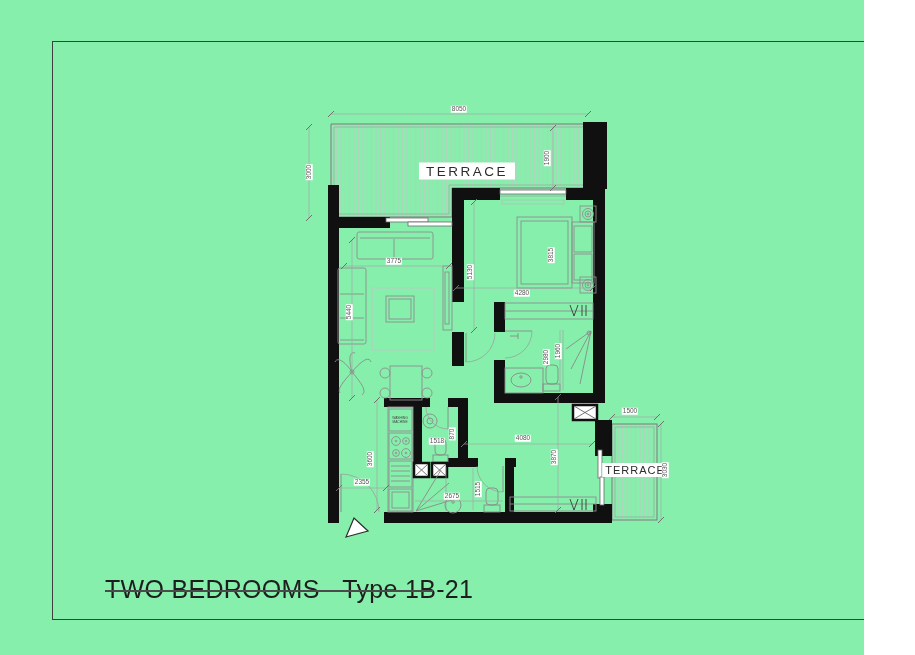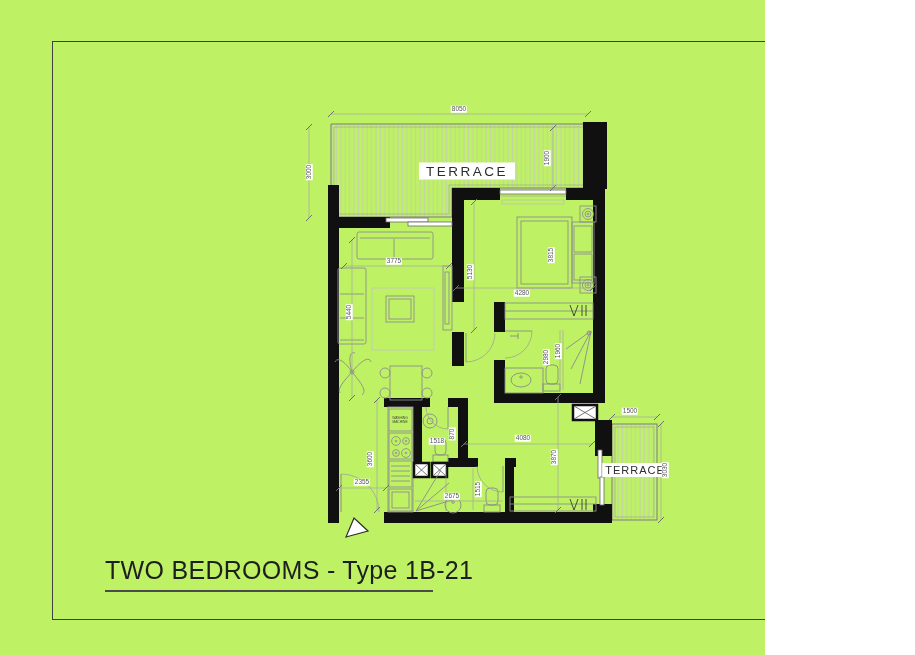--- a/index.html
+++ b/index.html
@@ -1,29 +1,29 @@
 <!DOCTYPE html>
 <html><head>
 <meta charset="utf-8">
 <style>
   html,body{margin:0;padding:0;background:#fff;}
-  .page{position:relative;width:765px;height:655px;background:#bef264;overflow:hidden;
+  .page{position:relative;width:864px;height:655px;background:#86efac;overflow:hidden;
         font-family:"Liberation Sans",sans-serif;}
   .frame{position:absolute;left:52px;top:41px;width:812px;height:577px;
          border:1.5px solid #3f3f3f;}
   svg.plan{position:absolute;left:0;top:0;}
   .lbl{position:absolute;transform:translate(-50%,-50%);white-space:nowrap;color:#333;}
   .dim{position:absolute;transform:translate(-50%,-50%);font-size:6.5px;color:#555;
        background:#fff;padding:0 1px;line-height:1;white-space:nowrap;}
   .dim.v{transform:translate(-50%,-50%) rotate(-90deg);}
   .room-label{font-size:13.5px;letter-spacing:2.5px;color:#2d2d2d;background:#fff;padding:1px 7px;}
   .room-label.small{font-size:11px;letter-spacing:1px;padding:1px 3px;}
   .washer-lbl{position:absolute;transform:translate(-50%,-50%) scale(.55);font-size:6px;
       line-height:1.05;color:#444;text-align:center;white-space:pre-line;}
-  .title{position:absolute;left:105px;top:556px;font-size:25px;color:#1e1e1e;letter-spacing:.3px;}
+  .title{position:absolute;left:105px;top:575px;font-size:25px;color:#1e1e1e;letter-spacing:.3px;}
   .title-underline{position:absolute;left:105px;top:590px;width:328px;height:2px;background:#4a4a4a;}
 </style>
 </head>
 <body>
 
 <div class="page">
   <div class="frame"></div>
 
   <svg class="plan" width="915" height="655" viewBox="0 0 915 655">
     <defs>

